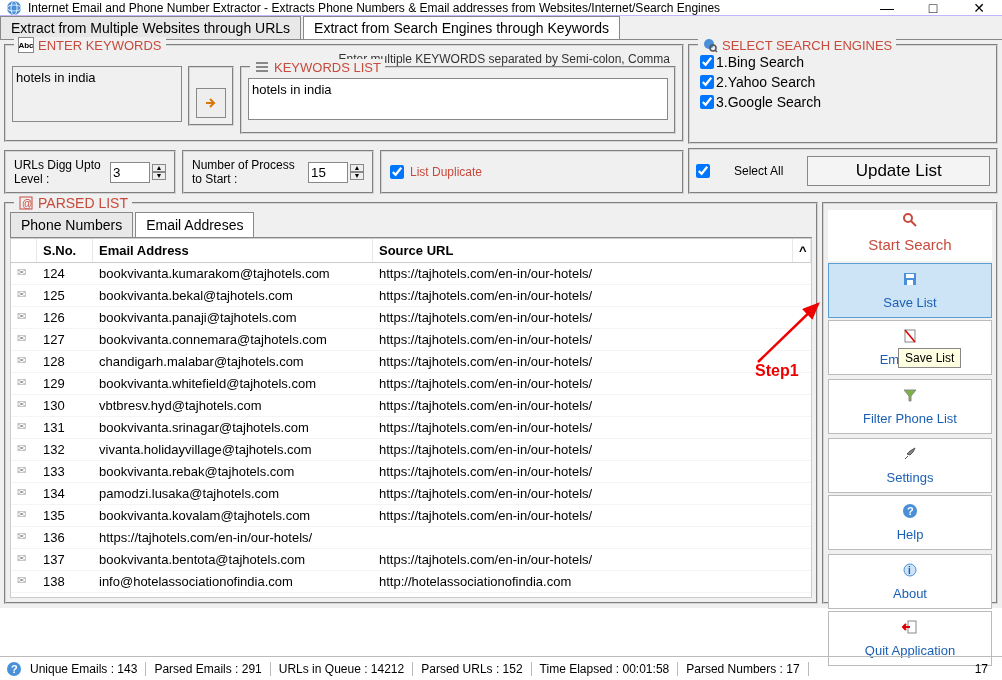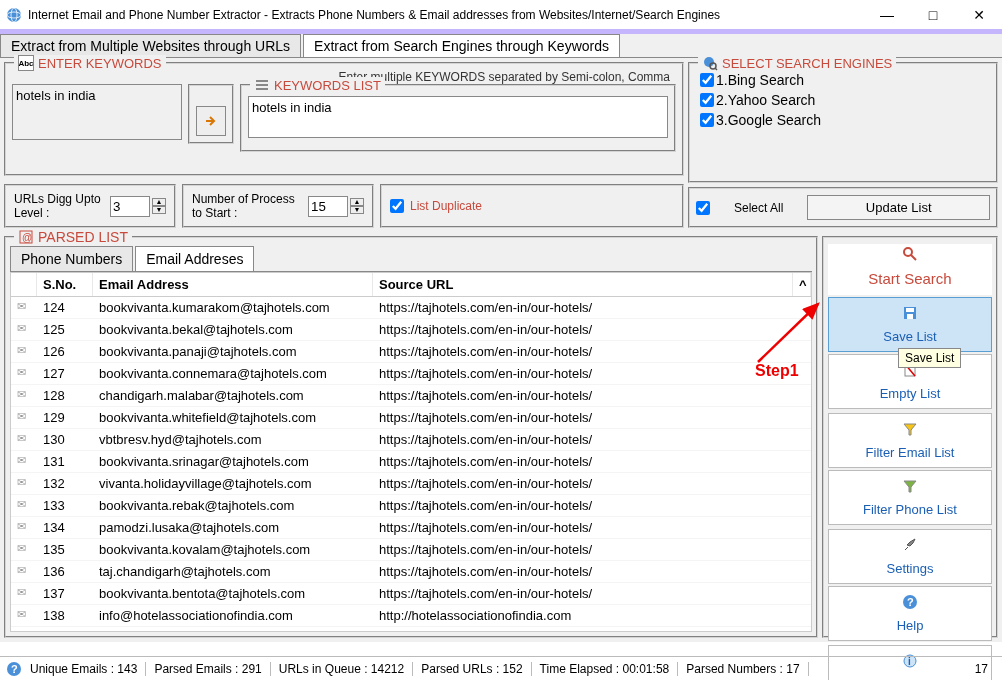--- a/index.html
+++ b/index.html
@@ -1,51 +1,51 @@
 <!DOCTYPE html>
 <html><head>
 <meta charset="utf-8">
 <style>
 * { box-sizing: border-box; margin: 0; padding: 0; }
 body { font-family: "Segoe UI", Tahoma, sans-serif; font-size: 12px; background: #fff; width: 1002px; height: 680px; overflow: hidden; position: relative; }
 
-.titlebar { height: 34px; background: #fff; border-bottom: 5px solid #c4b5fd; display: flex; align-items: center; padding-left: 6px; }
+.titlebar { height: 16px; background: #fff; border-bottom: 1px solid #c4b5fd; display: flex; align-items: center; padding-left: 6px; }
 .titlebar .globe { width: 16px; height: 16px; margin-right: 6px; }
 .titlebar .title { flex: 1; color: #000; font-size: 12px; }
 .winbtns { display: flex; height: 100%; }
 .winbtns div { width: 46px; display: flex; align-items: center; justify-content: center; font-size: 14px; }
 
 .tabs1 { display: flex; border-bottom: 1px solid #888; background: #f0f0f0; height: 24px; }
 .tab1 { padding: 3px 10px; font-size: 14px; border: 1px solid #888; border-bottom: none; margin-right: 2px; background: #e8e8e8; }
 .tab1.active { background: #fff; }
 
 .topwrap { display: flex; padding: 4px; gap: 4px; }
 
-.fs { border: 2px groove #d4d4d4; padding: 6px 6px 22px 6px; position: relative; }
+.fs { border: 2px groove #d4d4d4; padding: 6px 6px 6px 6px; position: relative; }
 .fs .legend { position: absolute; top: -9px; left: 8px; background: #f0f0f0; padding: 0 4px; display: flex; align-items: center; gap: 4px; font-size: 13px; font-weight: 500; }
 .red { color: #c74a3c; }
 .kwrow { display: flex; gap: 6px; align-items: flex-start; }
 .kwinput { border: 1px solid #888; width: 170px; height: 56px; padding: 3px; font-size: 13px; }
 .arrowbtn { width: 30px; height: 30px; border: 1px solid #888; background: #eee; display: flex; align-items: center; justify-content: center; margin-top: 14px; }
 
 .kwlist { border: 2px groove #d4d4d4; flex: 1; height: 68px; position: relative; padding: 10px 6px 4px; }
 .kwlist .legend2 { position: absolute; top: -9px; left: 8px; background: #f0f0f0; padding: 0 4px; color: #c74a3c; font-size: 13px; display:flex; align-items:center; gap:4px;}
 .kwlistbox { border: 1px solid #888; height: 42px; padding: 3px; font-size: 13px; background:#fff; }
 
 .optrow { display: flex; gap: 6px; margin-top: 4px; }
 .optcell { border: 2px groove #d4d4d4; padding: 6px 8px; display: flex; align-items: center; gap: 6px; font-size: 12px; }
 .optcell input[type=text] { width: 40px; border: 1px solid #888; padding: 2px; }
 .spin { display:inline-flex; align-items:center; }
 .spin .sp { display:flex; flex-direction:column; margin-left:2px;}
 .spin .sp span{ font-size:7px; line-height:6px; border:1px solid #888; width:14px; text-align:center; background:#eee;}
 
 .sebox { flex: 0 0 310px; display:flex; flex-direction:column; gap:4px;}
 .secb { display: flex; align-items: center; gap: 2px; font-size: 14px; padding: 2px 4px; }
 .serow2 { display:flex; gap:24px; align-items:center; border:2px groove #d4d4d4; padding:6px;}
-.updatebtn { flex:1; border:1px solid #888; background:#f4f4f4; padding:4px; text-align:center; font-size:13px;}
+.updatebtn { flex:1; border:1px solid #888; background:#f4f4f4; padding:4px; text-align:center; font-size:17px;}
 
 .parsedwrap { display:flex; padding:4px; gap:4px; height: 410px;}
 .parsed { flex:1; border:2px groove #d4d4d4; position:relative; padding:8px 4px 4px; display:flex; flex-direction:column;}
 .parsed .legend3 { position:absolute; top:-9px; left:8px; background:#f0f0f0; padding:0 4px; color:#c74a3c; font-size:14px; font-weight:500; display:flex; align-items:center; gap:4px;}
 .tabs2 { display:flex; border-bottom:1px solid #888; }
 .tab2 { padding:4px 10px; font-size:14px; border:1px solid #888; border-bottom:none; background:#e8e8e8; margin-right:2px;}
 .tab2.active { background:#fff; }
 
 .tblwrap { flex:1; border:1px solid #ccc; overflow:hidden; position:relative; background:#fff;}
 .tblhead { display:flex; border-bottom:1px solid #ccc; background:#fff; font-size:13px;font-weight:bold; }
@@ -282,21 +282,20 @@
           </div>
           <div class="trow">
             <div class="col-icon mailicon">✉</div>
             <div class="col-sno">135</div>
             <div class="col-email">bookvivanta.kovalam@tajhotels.com</div>
             <div class="col-src">https://tajhotels.com/en-in/our-hotels/</div>
           </div>
           <div class="trow">
             <div class="col-icon mailicon">✉</div>
             <div class="col-sno">136</div>
-            <div class="col-email">taj.chandigarh@tajhotels.com</div>
             <div class="col-src">https://tajhotels.com/en-in/our-hotels/</div>
           </div>
           <div class="trow">
             <div class="col-icon mailicon">✉</div>
             <div class="col-sno">137</div>
             <div class="col-email">bookvivanta.bentota@tajhotels.com</div>
             <div class="col-src">https://tajhotels.com/en-in/our-hotels/</div>
           </div>
           <div class="trow">
             <div class="col-icon mailicon">✉</div>
@@ -334,28 +333,20 @@
             <rect x="3" y="2" width="10" height="12" fill="none" stroke="#888"></rect>
             <line x1="3" y1="2" x2="13" y2="14" stroke="#d00" stroke-width="1.5"></line>
           </svg>
         </span>
       <span>Empty List</span>
     </div>
     <div class="sep"></div>
     <div class="actbtn">
       <span class="icon">
           <svg viewBox="0 0 16 16">
-            <path d="M2 3 L14 3 L9 9 L9 14 L7 14 L7 9 Z" fill="#f5c518" stroke="#888"></path>
-          </svg>
-        </span>
-      <span>Filter Email List</span>
-    </div>
-    <div class="actbtn">
-      <span class="icon">
-          <svg viewBox="0 0 16 16">
             <path d="M2 3 L14 3 L9 9 L9 14 L7 14 L7 9 Z" fill="#7cb342" stroke="#888"></path>
           </svg>
         </span>
       <span>Filter Phone List</span>
     </div>
     <div class="sep"></div>
     <div class="actbtn">
       <span class="icon">
           <svg viewBox="0 0 16 16">
             <path d="M3 13 L6 10 M5 8 L8 5 L13 2 L11 6 L8 9 Z" fill="#888" stroke="#555"></path>
@@ -374,20 +365,29 @@
     </div>
     <div class="sep"></div>
     <div class="actbtn">
       <span class="icon">
           <svg viewBox="0 0 16 16">
             <circle cx="8" cy="8" r="6" fill="#cde4f7" stroke="#4a90d9"></circle>
             <text x="6" y="12" font-size="10" fill="#1a5fb4" font-weight="bold">i</text>
           </svg>
         </span>
       <span>About</span>
+    </div>
+    <div class="actbtn">
+      <span class="icon">
+          <svg viewBox="0 0 16 16">
+            <rect x="6" y="2" width="8" height="12" fill="none" stroke="#888"></rect>
+            <path d="M8 8 L1 8 M4 5 L1 8 L4 11" stroke="#d00" stroke-width="2" fill="none"></path>
+          </svg>
+        </span>
+      <span>Quit Application</span>
     </div>
   </div>
 </div>
 
 <div class="tooltip" style="left:898px; top:348px;">Save List</div>
 
 <div class="step1" style="left:755px; top:362px;">Step1</div>
 <svg class="arrow" style="left:740px; top:290px;" width="90" height="80">
   <defs>
       <marker id="ah" markerWidth="8" markerHeight="8" refX="6" refY="3" orient="auto">

